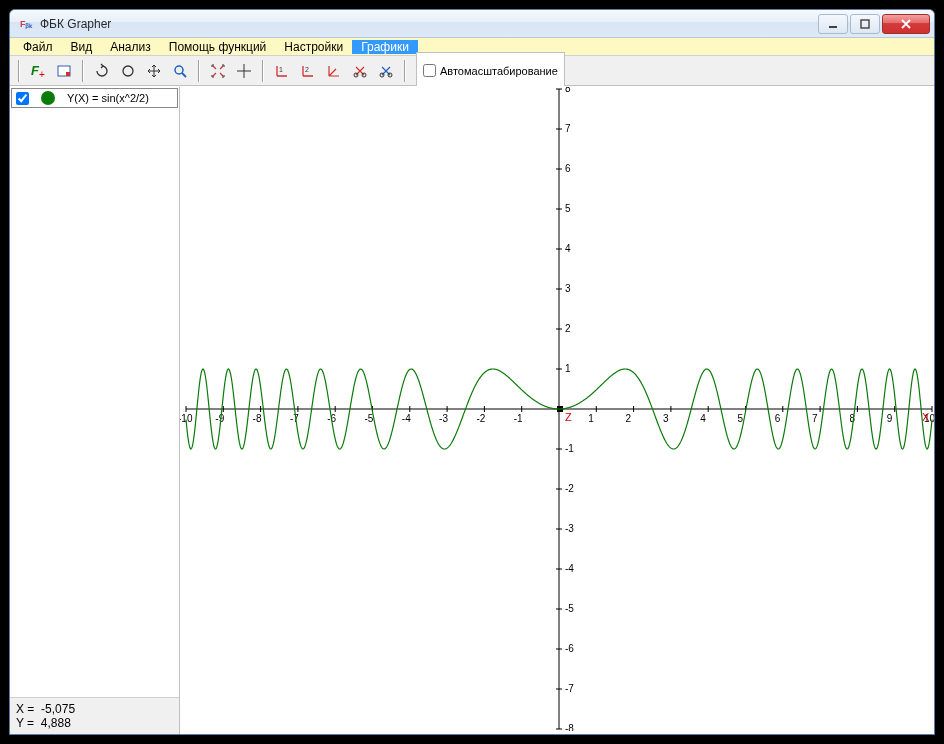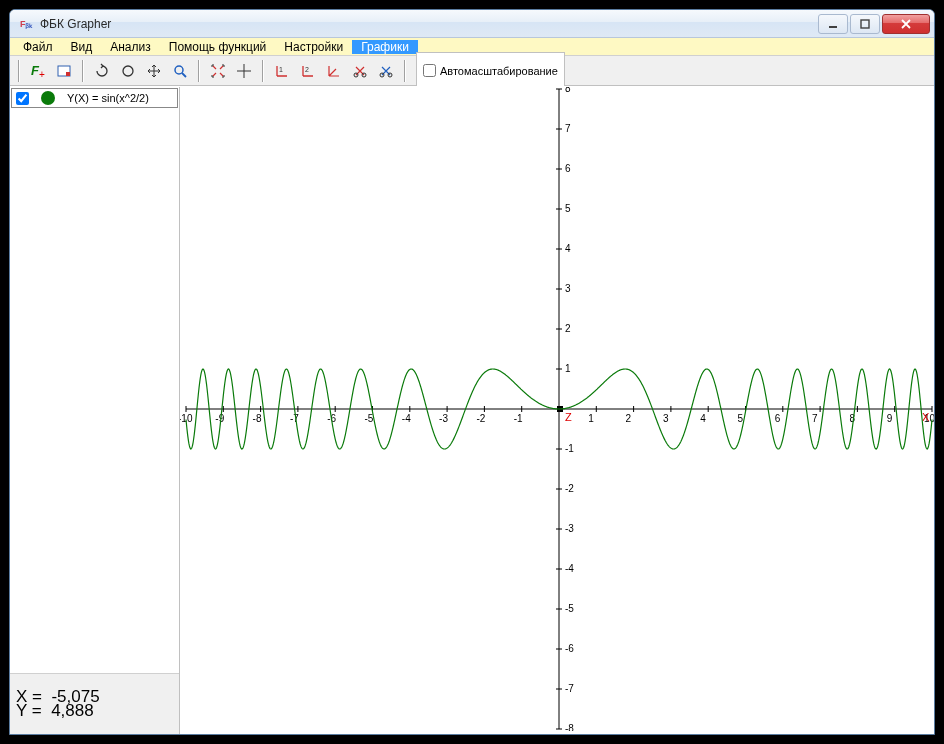--- a/index.html
+++ b/index.html
@@ -142,23 +142,23 @@
   .func-color {
     width: 14px; height: 14px;
     border-radius: 50%;
     background: #0a7a0a;
     flex-shrink: 0;
   }
   .func-check { margin: 0; }
   .func-label { font-size: 11px; white-space: nowrap; overflow: hidden; }
   
   .coord-panel {
-    padding: 16px 6px;
+    padding: 4px 6px;
     border-top: 1px solid #d0d0d0;
-    font-size: 17px;
+    font-size: 12px;
     line-height: 14px;
     background: #f0f0f0;
   }
   
   .plot-area {
     flex: 1;
     background: #fff;
     position: relative;
     overflow: hidden;
   }

